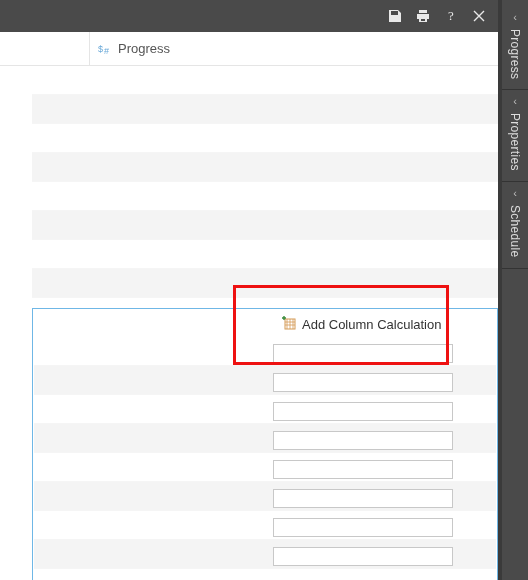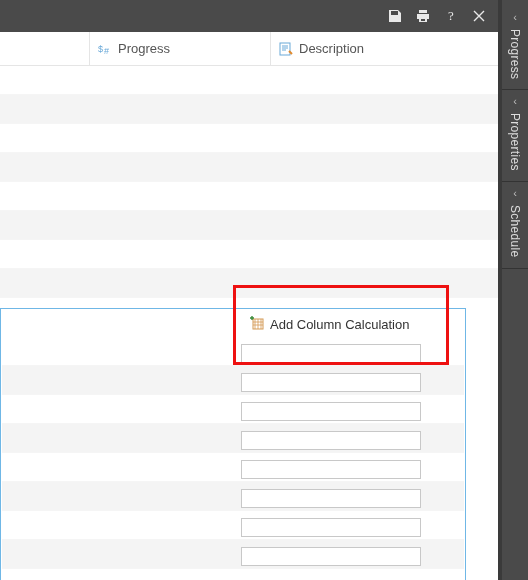--- a/index.html
+++ b/index.html
@@ -8,21 +8,21 @@
   .main { flex: 1; display: flex; flex-direction: column; position: relative; background: #fff; }
   .toolbar { height: 32px; background: #4a4a4a; display: flex; justify-content: flex-end; align-items: center; padding-right: 6px; gap: 2px; }
   .toolbar .tbtn { width: 26px; height: 26px; display: flex; align-items: center; justify-content: center; color: #e8e8e8; cursor: pointer; }
   .toolbar .tbtn svg { width: 16px; height: 16px; }
   .headers { display: flex; height: 34px; border-bottom: 1px solid #e5e5e5; align-items: center; }
   .hcell { display: flex; align-items: center; gap: 6px; color: #555; padding-left: 8px; }
   .hcell.first { width: 89px; }
   .hcell.formats { width: 181px; border-left: 1px solid #e5e5e5; height: 100%; }
   .hcell.desc { flex: 1; border-left: 1px solid #e5e5e5; height: 100%; }
   .hicon { display: inline-flex; }
-  .grid { flex: 1; position: relative; overflow: hidden; }
+  .grid { flex: 1; position: relative; overflow: hidden; margin-left: 32px; }
   .row { height: 29px; border-bottom: 1px solid #f5f5f5; }
   .row.alt { background: #f4f4f4; }
   .section { position: absolute; left: 0; top: 242px; width: 466px; height: 336px; border: 1px solid #6fb7e6; background: rgba(255,255,255,0); }
   .add-col { position: absolute; left: 249px; top: 7px; display: flex; align-items: center; gap: 6px; color: #333; font-size: 13px; cursor: pointer; }
   .add-col .aicon svg { width: 14px; height: 14px; }
   .inputs-col { position: absolute; left: 240px; top: 35px; display: flex; flex-direction: column; gap: 10px; }
   .cellinput { width: 180px; height: 19px; border: 1px solid #c8c8c8; background: #fff; font-size: 12px; padding: 0 4px; }
   .callout { position: absolute; border: 3px solid #e11; pointer-events: none; }
   .callout.box { left: 233px; top: 285px; width: 216px; height: 80px; }
   .rail { width: 26px; background: #4a4a4a; display: flex; flex-direction: column; align-items: center; padding-top: 6px; gap: 0; }
@@ -66,30 +66,20 @@
     <div class="headers">
       <div class="hcell first"></div>
       <div class="hcell formats">
         <span class="hicon">
           <svg width="14" height="14" viewBox="0 0 14 14">
               <text x="0" y="10" font-size="9" fill="#6aa9d8">$</text>
               <text x="6" y="12" font-size="9" fill="#6aa9d8">#</text>
             </svg>
         </span>
         <span>Progress</span>
-      </div>
-      <div class="hcell desc">
-        <span class="hicon">
-          <svg width="14" height="14" viewBox="0 0 14 14">
-              <rect x="1" y="1" width="10" height="12" fill="none" stroke="#6aa9d8"></rect>
-              <path d="M3 4h6M3 6h6M3 8h4" stroke="#6aa9d8"></path>
-              <path d="M10 9l3 3" stroke="#e08a2e" stroke-width="2"></path>
-            </svg>
-        </span>
-        <span>Description</span>
       </div>
     </div>
 
     <div class="grid">
       <div class="row"></div>
       <div class="row alt"></div>
       <div class="row"></div>
       <div class="row alt"></div>
       <div class="row"></div>
       <div class="row alt"></div>

